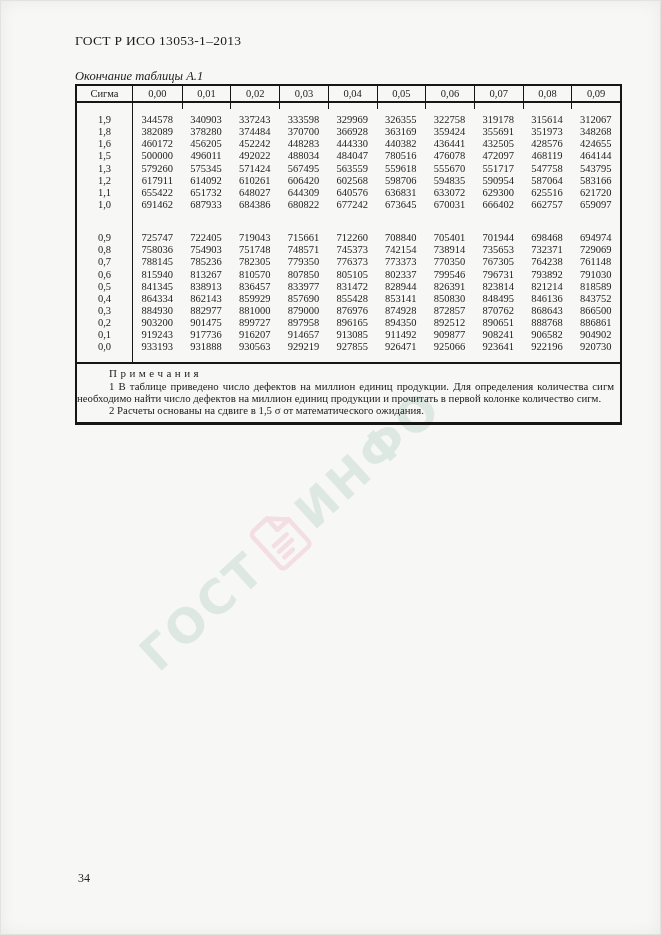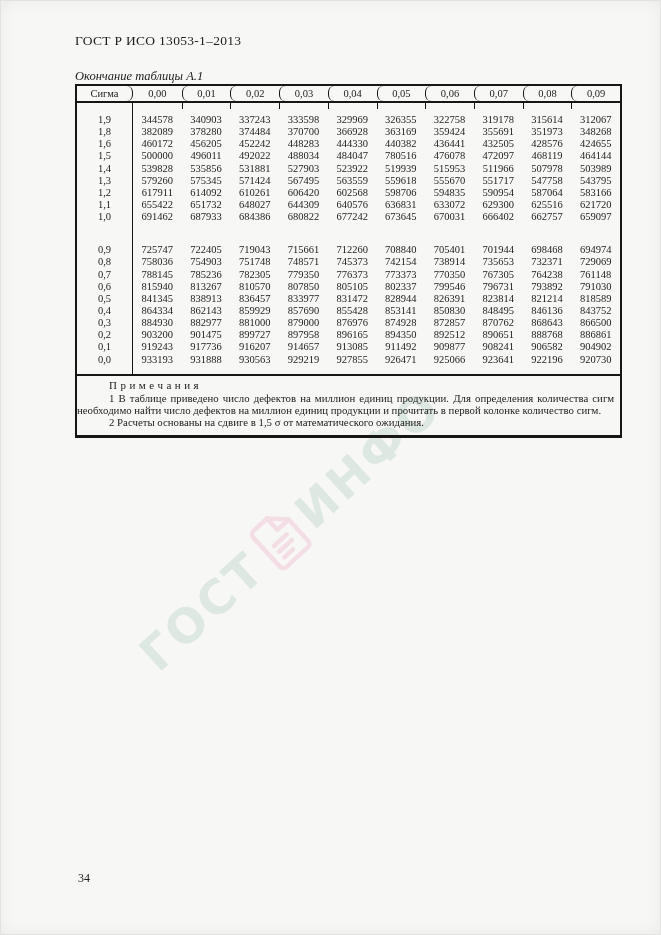--- a/index.html
+++ b/index.html
@@ -61,21 +61,20 @@
     display: grid;
     grid-template-columns: 56px repeat(10, 1fr);
     border-bottom: 2px solid #161616;
     height: 15px;
   }
   .hcell {
     position: relative;
     text-align: center;
     font-size: 10.5px;
     line-height: 15px;
-    border-radius: 6px;
   }
   .hcell.sigma { border-right: 1px solid #161616; }
   .hcell.num + .hcell.num { border-left: 1px solid #161616; }
   .hcell.tick::after {
     content: "";
     position: absolute; left: -1px; bottom: -8px;
     width: 1px; height: 6px; background: #161616;
   }
   .trow {
     display: grid;
@@ -203,33 +202,20 @@
           <div class="cell">492022</div>
           <div class="cell">488034</div>
           <div class="cell">484047</div>
           <div class="cell">780516</div>
           <div class="cell">476078</div>
           <div class="cell">472097</div>
           <div class="cell">468119</div>
           <div class="cell">464144</div>
         </div>
         <div class="trow">
-          <div class="cell sigma">1,4</div>
-          <div class="cell">539828</div>
-          <div class="cell">535856</div>
-          <div class="cell">531881</div>
-          <div class="cell">527903</div>
-          <div class="cell">523922</div>
-          <div class="cell">519939</div>
-          <div class="cell">515953</div>
-          <div class="cell">511966</div>
-          <div class="cell">507978</div>
-          <div class="cell">503989</div>
-        </div>
-        <div class="trow">
           <div class="cell sigma">1,3</div>
           <div class="cell">579260</div>
           <div class="cell">575345</div>
           <div class="cell">571424</div>
           <div class="cell">567495</div>
           <div class="cell">563559</div>
           <div class="cell">559618</div>
           <div class="cell">555670</div>
           <div class="cell">551717</div>
           <div class="cell">547758</div>

